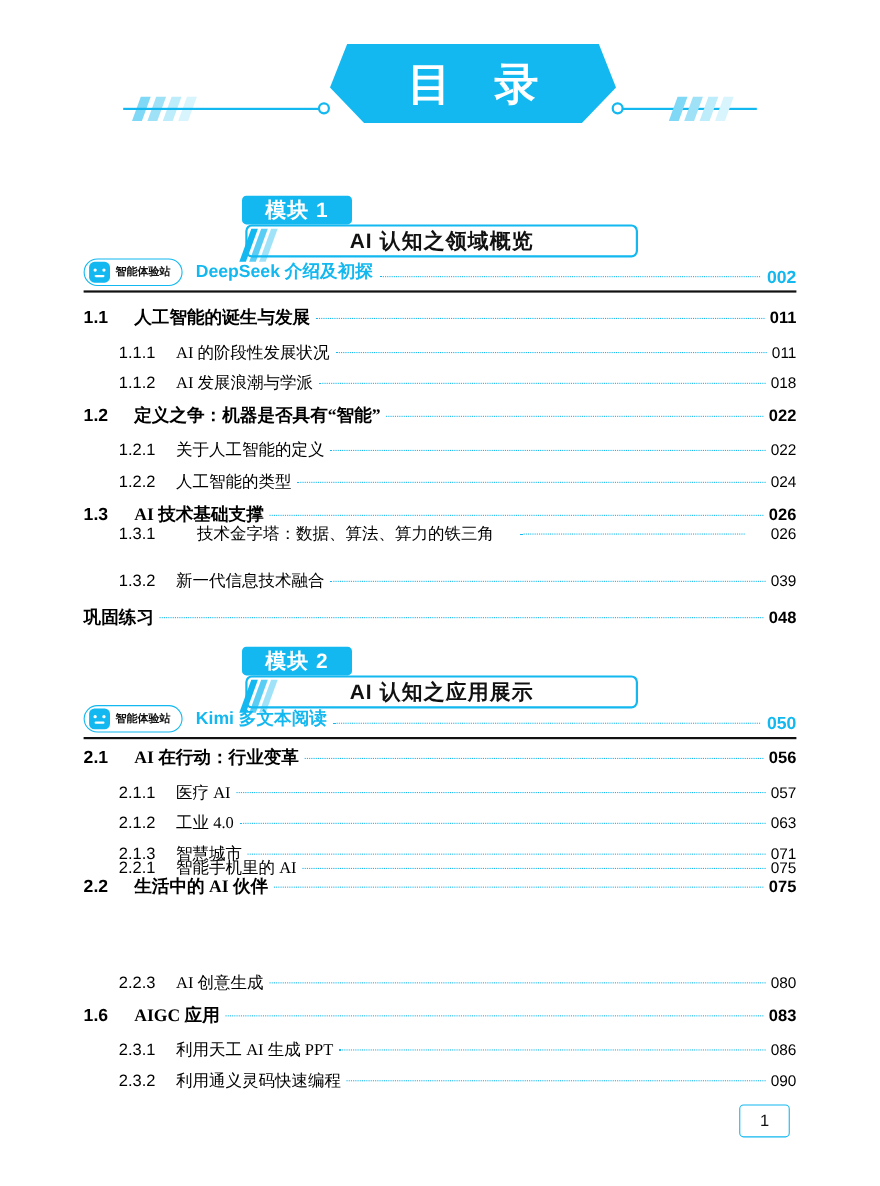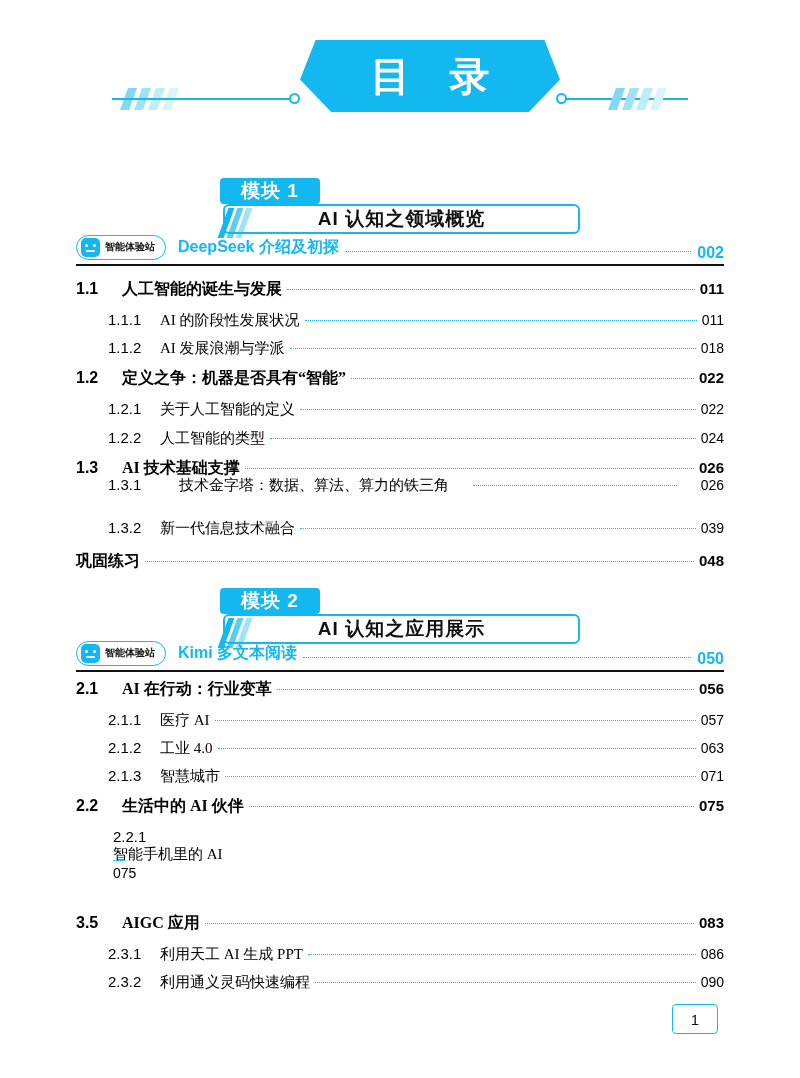--- a/index.html
+++ b/index.html
@@ -412,28 +412,34 @@
     <span class="txt">智慧城市</span>
     <span class="dots"></span>
     <span class="pg">071</span>
   </div>
   <div class="row lv1" style="top:796px;">
     <span class="num">2.2</span>
     <span class="txt">生活中的 AI 伙伴</span>
     <span class="dots"></span>
     <span class="pg">075</span>
   </div>
-  <div class="row lv2" style="top:828px;flex-direction:column;">
+  <div class="row lv2" style="top:780px;">
     <span class="num">2.2.1</span>
     <span class="txt">智能手机里的 AI</span>
     <span class="dots"></span>
     <span class="pg">075</span>
   </div>
+  <div class="row lv2" style="top:884px;">
+    <span class="num">2.2.3</span>
+    <span class="txt">AI 创意生成</span>
+    <span class="dots"></span>
+    <span class="pg">080</span>
+  </div>
   <div class="row lv1" style="top:913px;">
-    <span class="num">3.5</span>
+    <span class="num">1.6</span>
     <span class="txt">AIGC 应用</span>
     <span class="dots"></span>
     <span class="pg">083</span>
   </div>
   <div class="row lv2" style="top:945px;">
     <span class="num">2.3.1</span>
     <span class="txt">利用天工 AI 生成 PPT</span>
     <span class="dots"></span>
     <span class="pg">086</span>
   </div>

